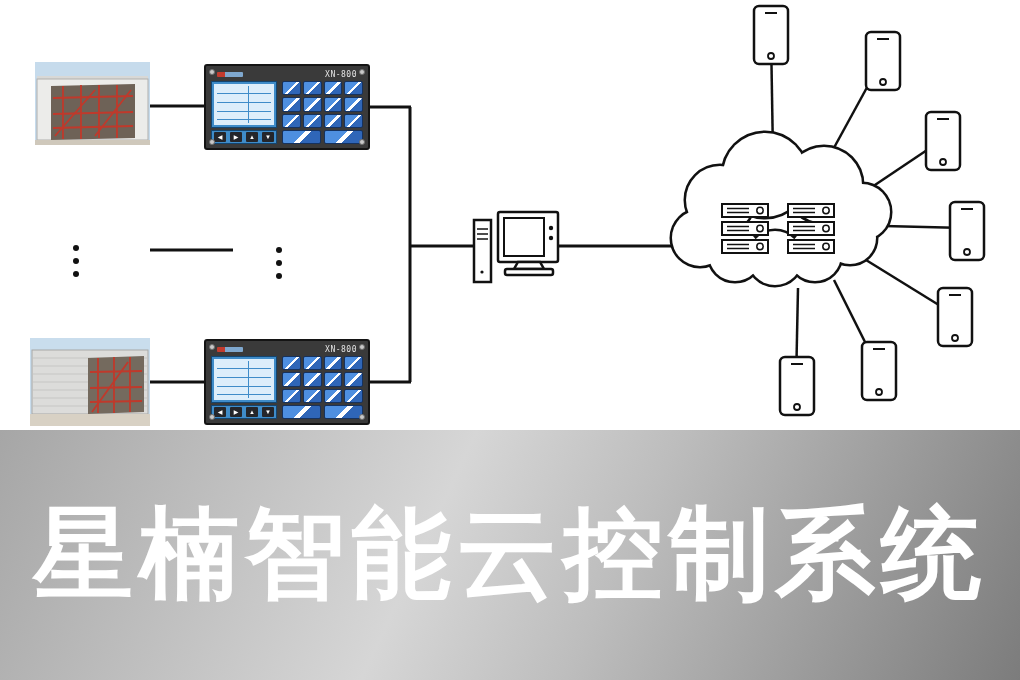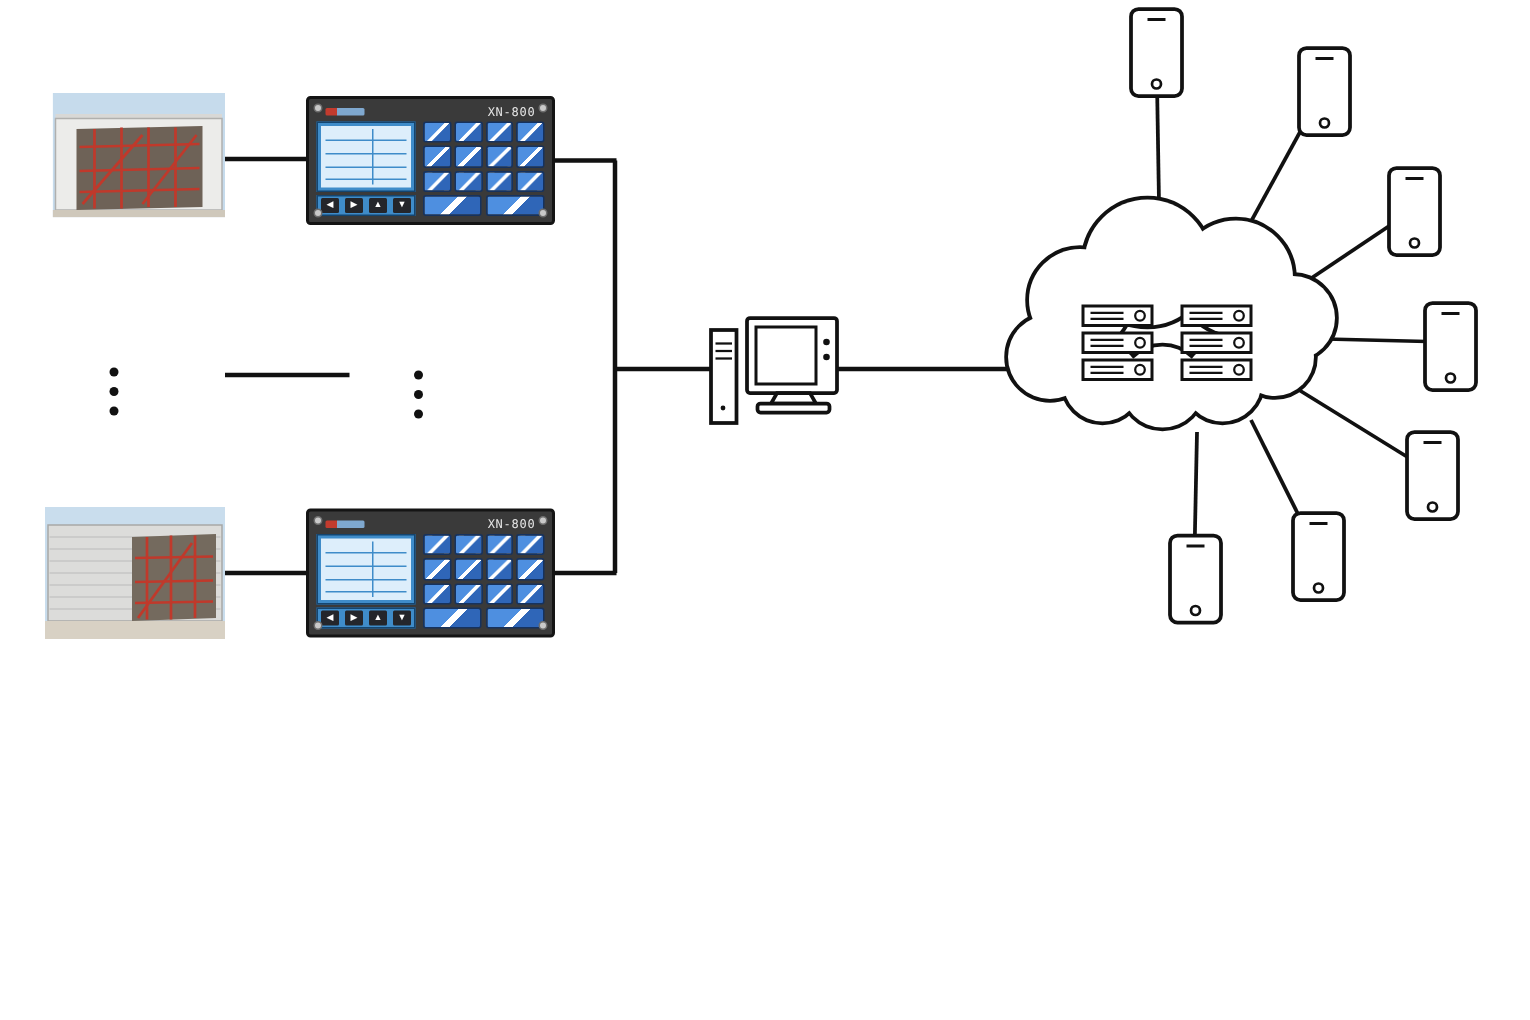--- a/index.html
+++ b/index.html
@@ -332,13 +332,16 @@
         </div>
         <div class="wide-keys">
           <span class="key"></span>
           <span class="key"></span>
         </div>
       </div>
     </div>
 
   </div>
 
+  <div class="banner">
+    <h1>星楠智能云控制系统</h1>
+  </div>
 </div>
 
 </body></html>

